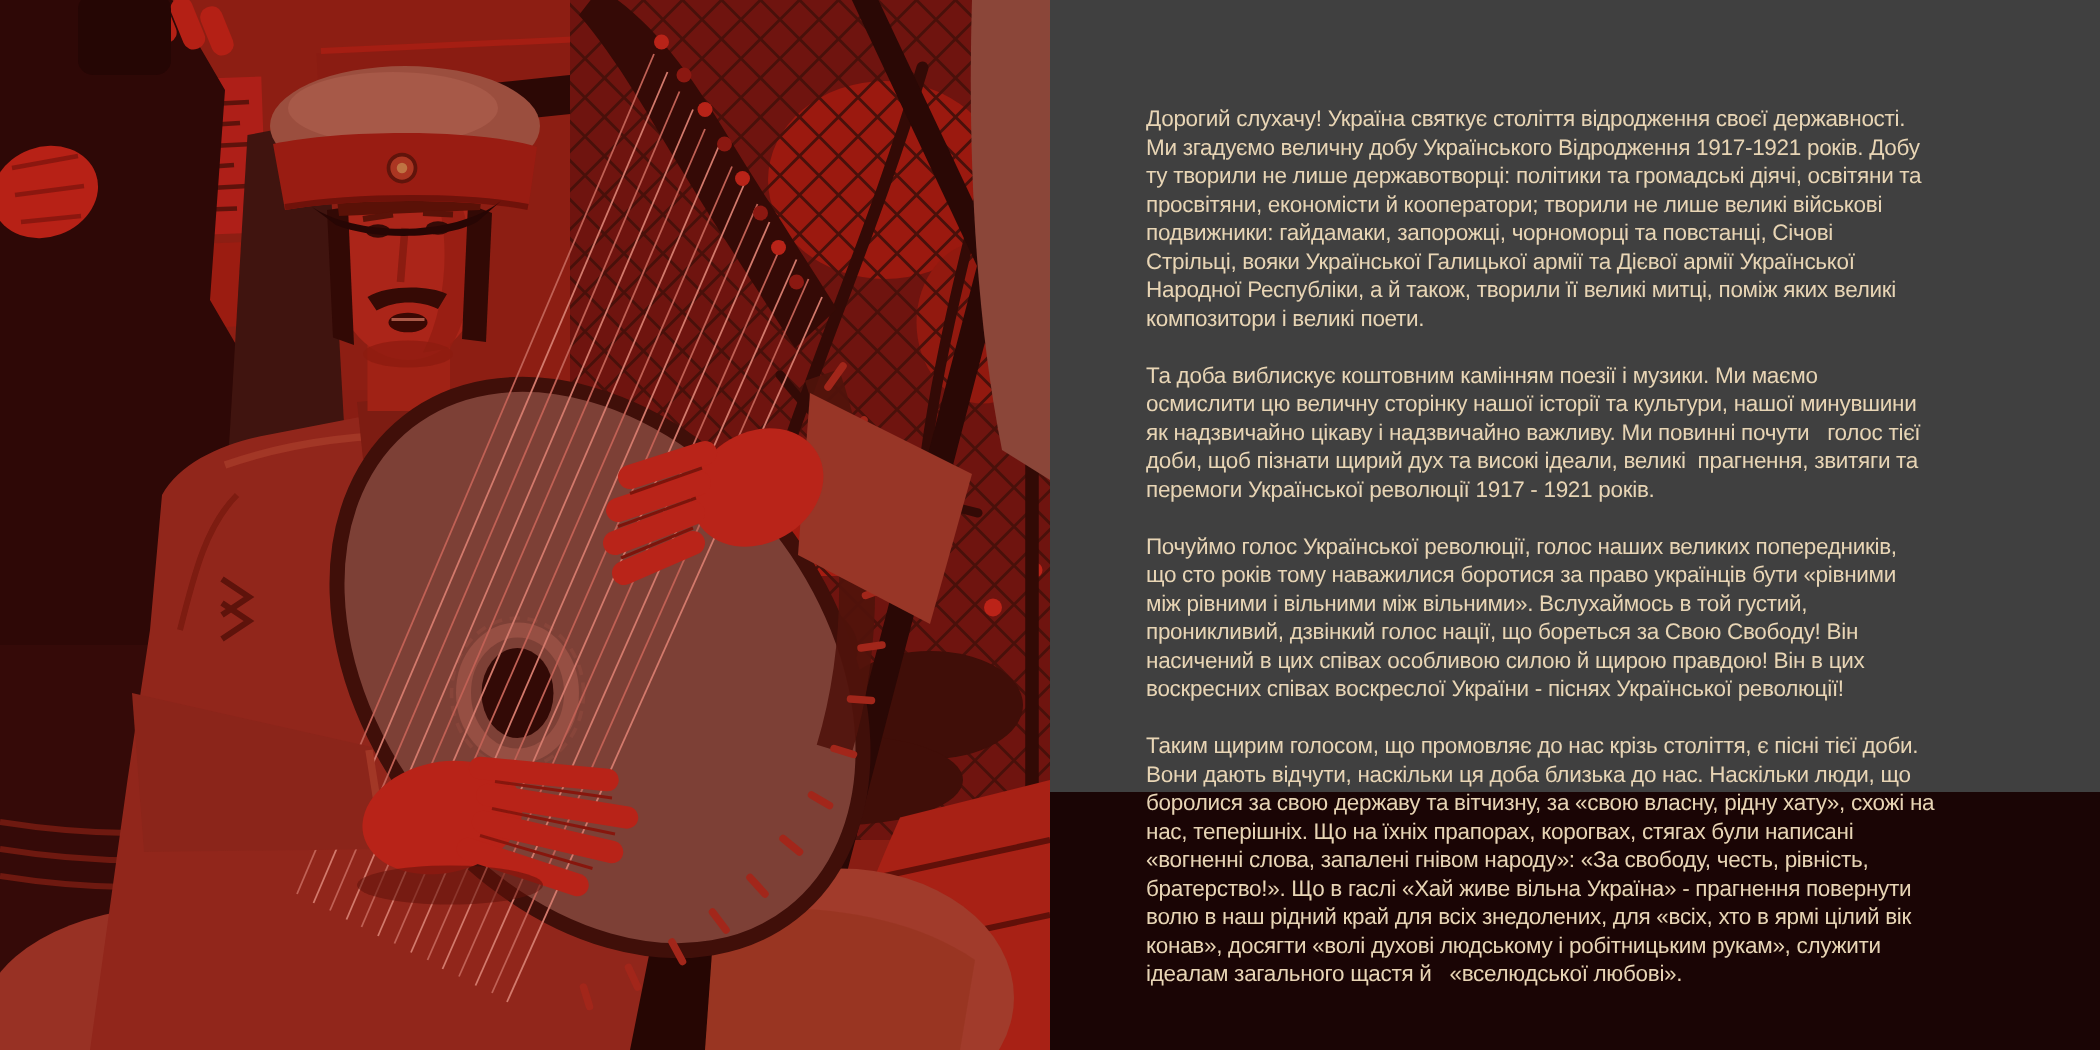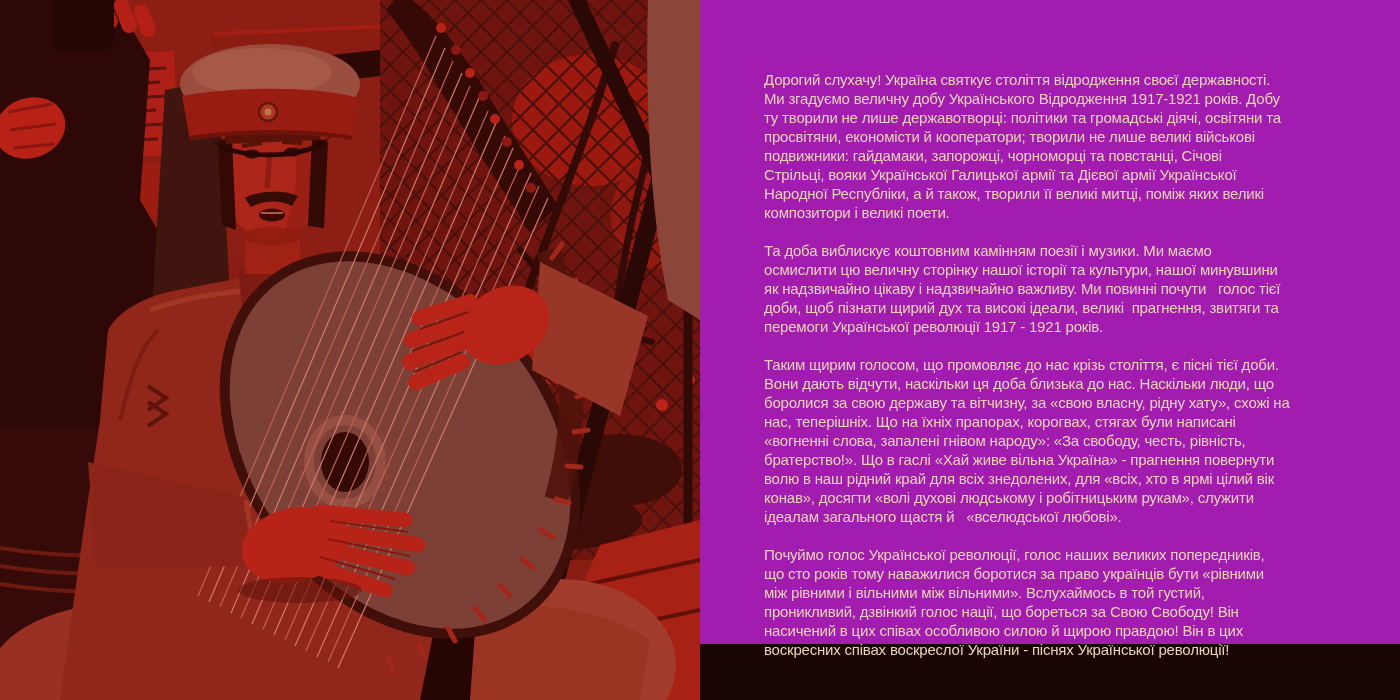--- a/index.html
+++ b/index.html
@@ -3,22 +3,22 @@
 <meta charset="utf-8">
 <style>
   html,body{margin:0;padding:0;background:#1a0505;}
   .spread{
     width:1400px;height:700px;display:flex;overflow:hidden;
     font-family:"Liberation Sans", sans-serif;
   }
   .photo-half{width:700px;height:700px;position:relative;flex:0 0 700px;background:#8c1f15;}
   .photo-half svg{display:block;width:700px;height:700px;}
   .panel-half{
-    width:700px;height:644px;flex:0 0 700px;position:relative;
-    background:#a21caf;
+    width:700px;height:528px;flex:0 0 700px;position:relative;
+    background:#404040;
   }
   .text-block{
     position:absolute;left:64px;top:70px;width:620px;
     color:#e8d5b5;font-size:15px;line-height:19px;letter-spacing:-0.2px;
   }
   .para{margin:0 0 19px 0;white-space:pre-wrap;}
 </style>
 </head>
 <body>
 
@@ -270,31 +270,31 @@
 просвітяни, економісти й кооператори; творили не лише великі військові
 подвижники: гайдамаки, запорожці, чорноморці та повстанці, Січові
 Стрільці, вояки Української Галицької армії та Дієвої армії Української
 Народної Республіки, а й також, творили її великі митці, поміж яких великі
 композитори і великі поети.</p>
       <p class="para">Та доба виблискує коштовним камінням поезії і музики. Ми маємо
 осмислити цю величну сторінку нашої історії та культури, нашої минувшини
 як надзвичайно цікаву і надзвичайно важливу. Ми повинні почути   голос тієї
 доби, щоб пізнати щирий дух та високі ідеали, великі  прагнення, звитяги та
 перемоги Української революції 1917 - 1921 років.</p>
+      <p class="para">Почуймо голос Української революції, голос наших великих попередників,
+що сто років тому наважилися боротися за право українців бути «рівними
+між рівними і вільними між вільними». Вслухаймось в той густий,
+проникливий, дзвінкий голос нації, що бореться за Свою Свободу! Він
+насичений в цих співах особливою силою й щирою правдою! Він в цих
+воскресних співах воскреслої України - піснях Української революції!</p>
       <p class="para">Таким щирим голосом, що промовляє до нас крізь століття, є пісні тієї доби.
 Вони дають відчути, наскільки ця доба близька до нас. Наскільки люди, що
 боролися за свою державу та вітчизну, за «свою власну, рідну хату», схожі на
 нас, теперішніх. Що на їхніх прапорах, корогвах, стягах були написані
 «вогненні слова, запалені гнівом народу»: «За свободу, честь, рівність,
 братерство!». Що в гаслі «Хай живе вільна Україна» - прагнення повернути
 волю в наш рідний край для всіх знедолених, для «всіх, хто в ярмі цілий вік
 конав», досягти «волі духові людському і робітницьким рукам», служити
 ідеалам загального щастя й   «вселюдської любові».</p>
-      <p class="para">Почуймо голос Української революції, голос наших великих попередників,
-що сто років тому наважилися боротися за право українців бути «рівними
-між рівними і вільними між вільними». Вслухаймось в той густий,
-проникливий, дзвінкий голос нації, що бореться за Свою Свободу! Він
-насичений в цих співах особливою силою й щирою правдою! Він в цих
-воскресних співах воскреслої України - піснях Української революції!</p>
     </div>
   </div>
 
 </div>
 
 </body></html>

